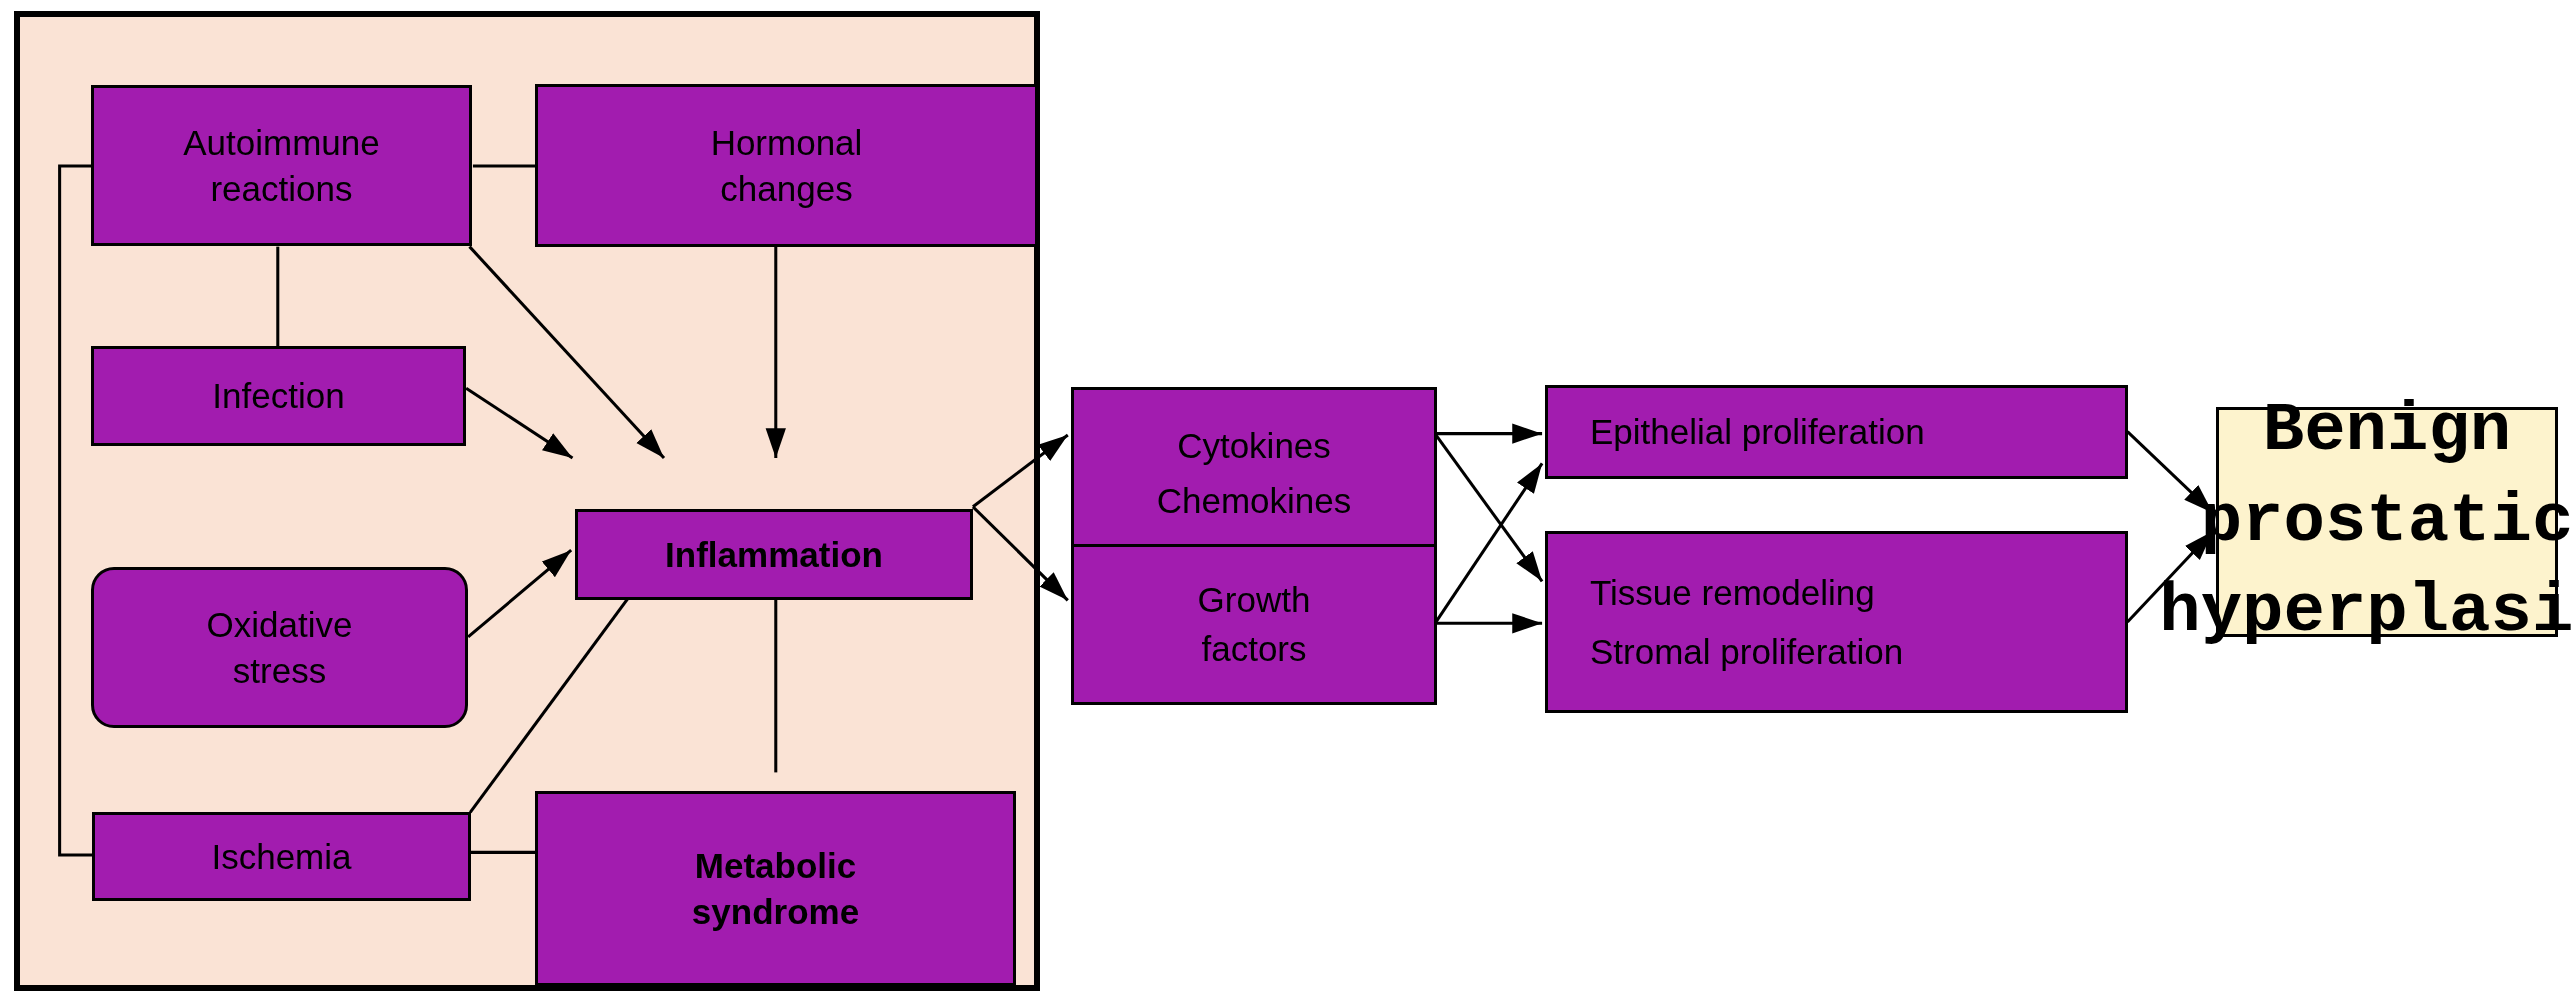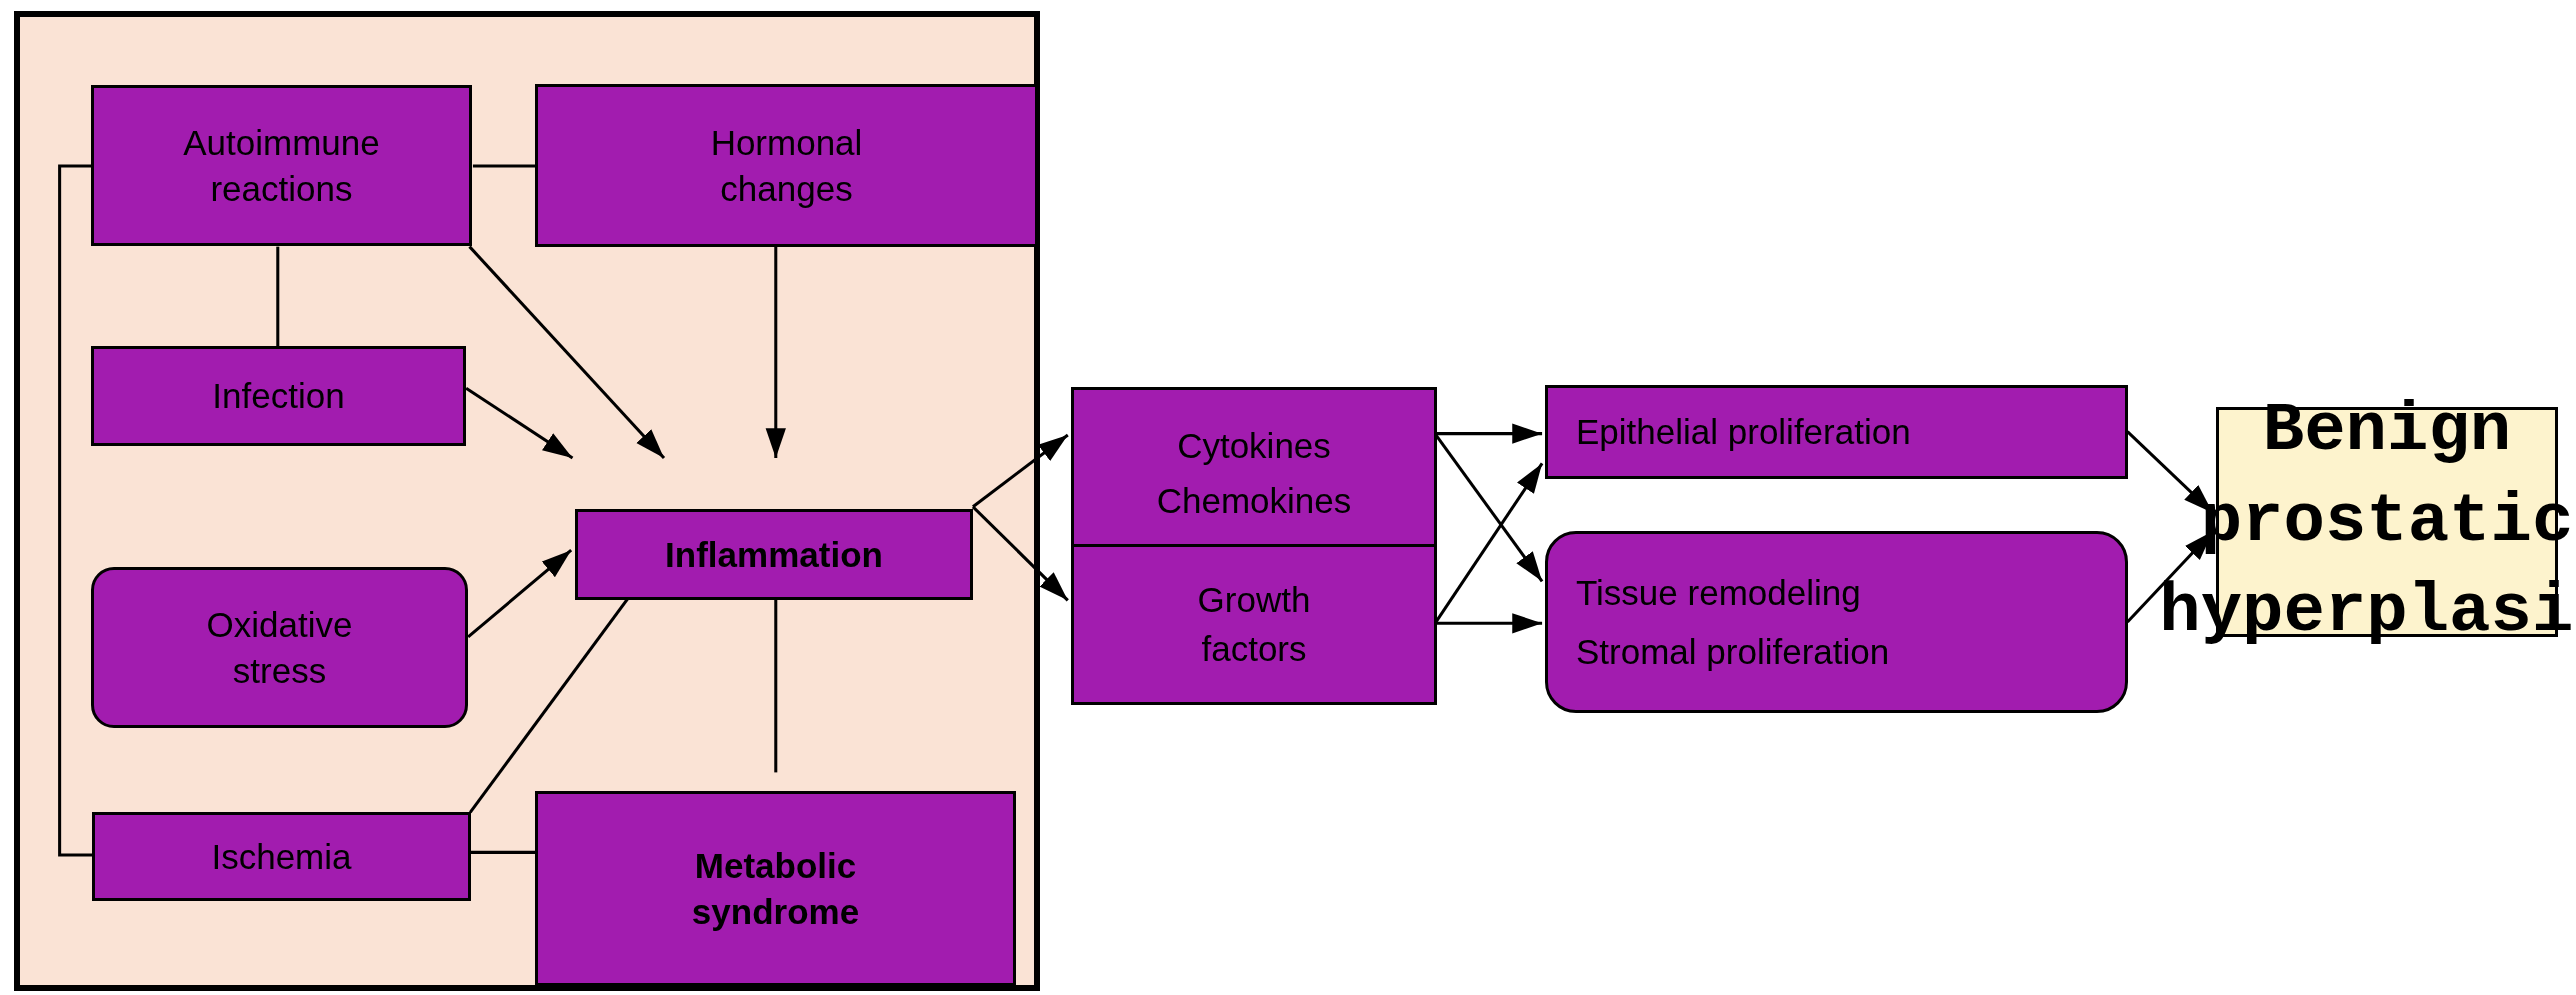--- a/index.html
+++ b/index.html
@@ -41,25 +41,25 @@
     justify-content: center;
     text-align: center;
     white-space: pre-line;
     font-size: 35px;
     line-height: 1.3;
   }
   .node.bold { font-weight: bold; }
   .node.align-left {
     justify-content: flex-start;
     text-align: left;
-    padding-left: 28px;
+    padding-left: 42px;
   }
   .node.lh-wide   { line-height: 1.55; margin-top: 39px; }
   .node.lh-mid    { line-height: 1.38; }
-  .node.lh-xwide  { line-height: 1.70; border-radius: 31px; }
+  .node.lh-xwide  { line-height: 1.70; }
   .node.outcome {
     background: var(--outcome-fill, #fdf3cd);
     font-weight: bold;
     font-size: 69px;
     line-height: 1.31;
     font-family: Liberation Mono, monospace;
   }
 </style>
 </head>
 <body>

